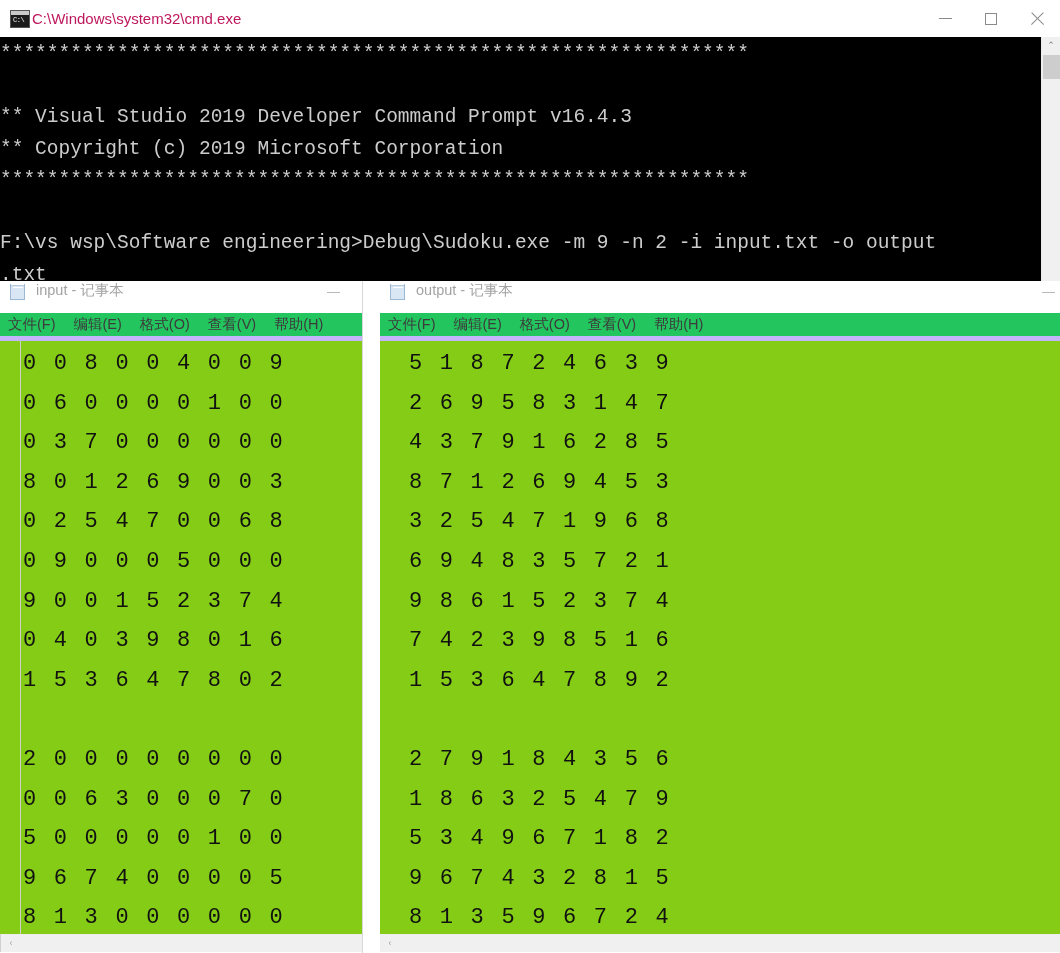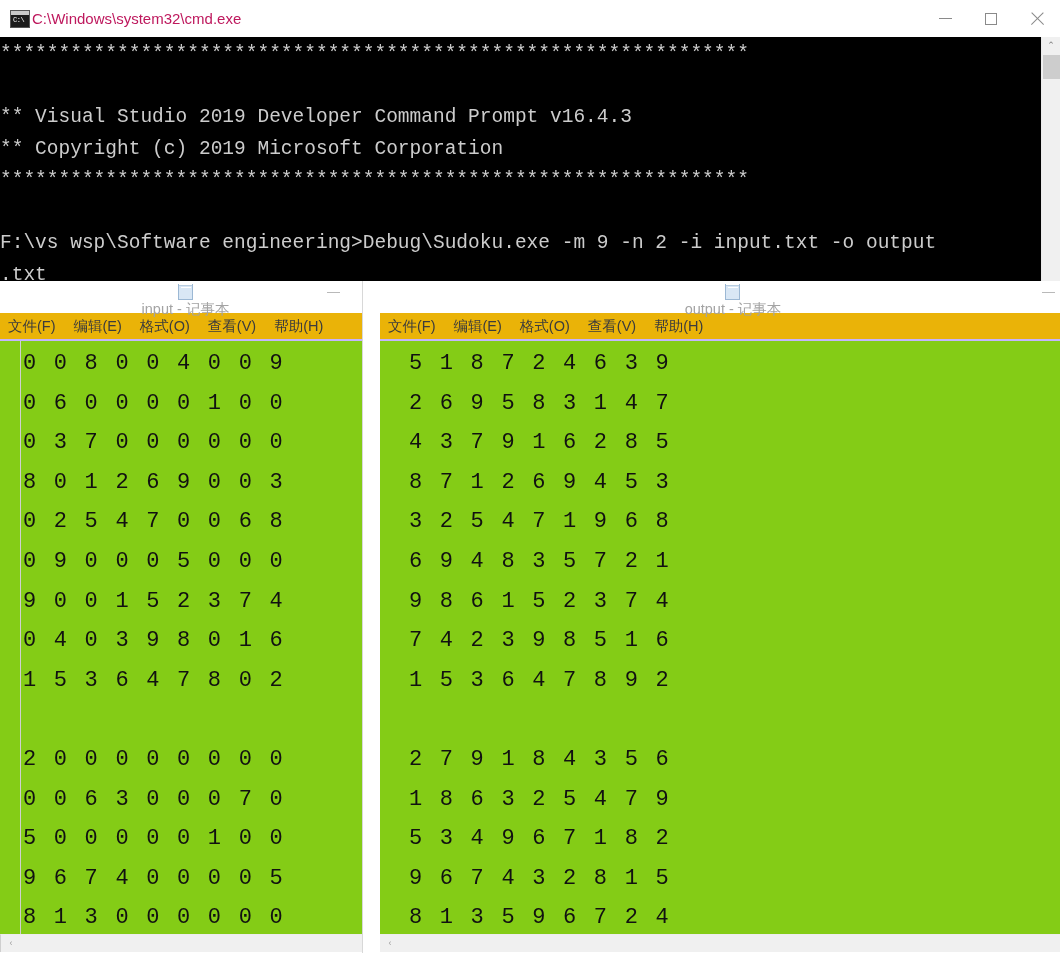--- a/index.html
+++ b/index.html
@@ -155,24 +155,23 @@
     width: 363px;
     border-right: 1px solid #d8d8d8;
   }
   #notepad-output {
     left: 380px;
     width: 697px;
   }
   .np-titlebar {
     height: 32px;
     display: flex;
-    align-items: center;
-    position: relative;
-    background: #ffffff;
-    flex-direction: column;
+    align-items: flex-start;
+    position: relative;
+    background: #ffffff;
   }
   .np-icon {
     width: 17px; height: 19px;
     margin-left: 10px;
     position: relative;
     flex: none;
   }
   .np-icon .pad {
     position: absolute;
     left: 0; top: 3px;
@@ -207,22 +206,22 @@
     right: 22px;
     top: 11px;
     width: 13px;
     height: 1px;
     background: #b9b9b9;
   }
   .np-menubar {
     height: 28px;
     display: flex;
     align-items: center;
-    background: #eab308;
-    border-bottom: 2px solid #c4b5fd;
+    background: #22c55e;
+    border-bottom: 5px solid #c4b5fd;
     box-sizing: border-box;
   }
   .np-menu-item {
     font-size: 14.5px;
     color: #3c3c3c;
     padding: 0 0 0 0;
     margin-left: 9px;
     margin-right: 9px;
     white-space: nowrap;
   }

